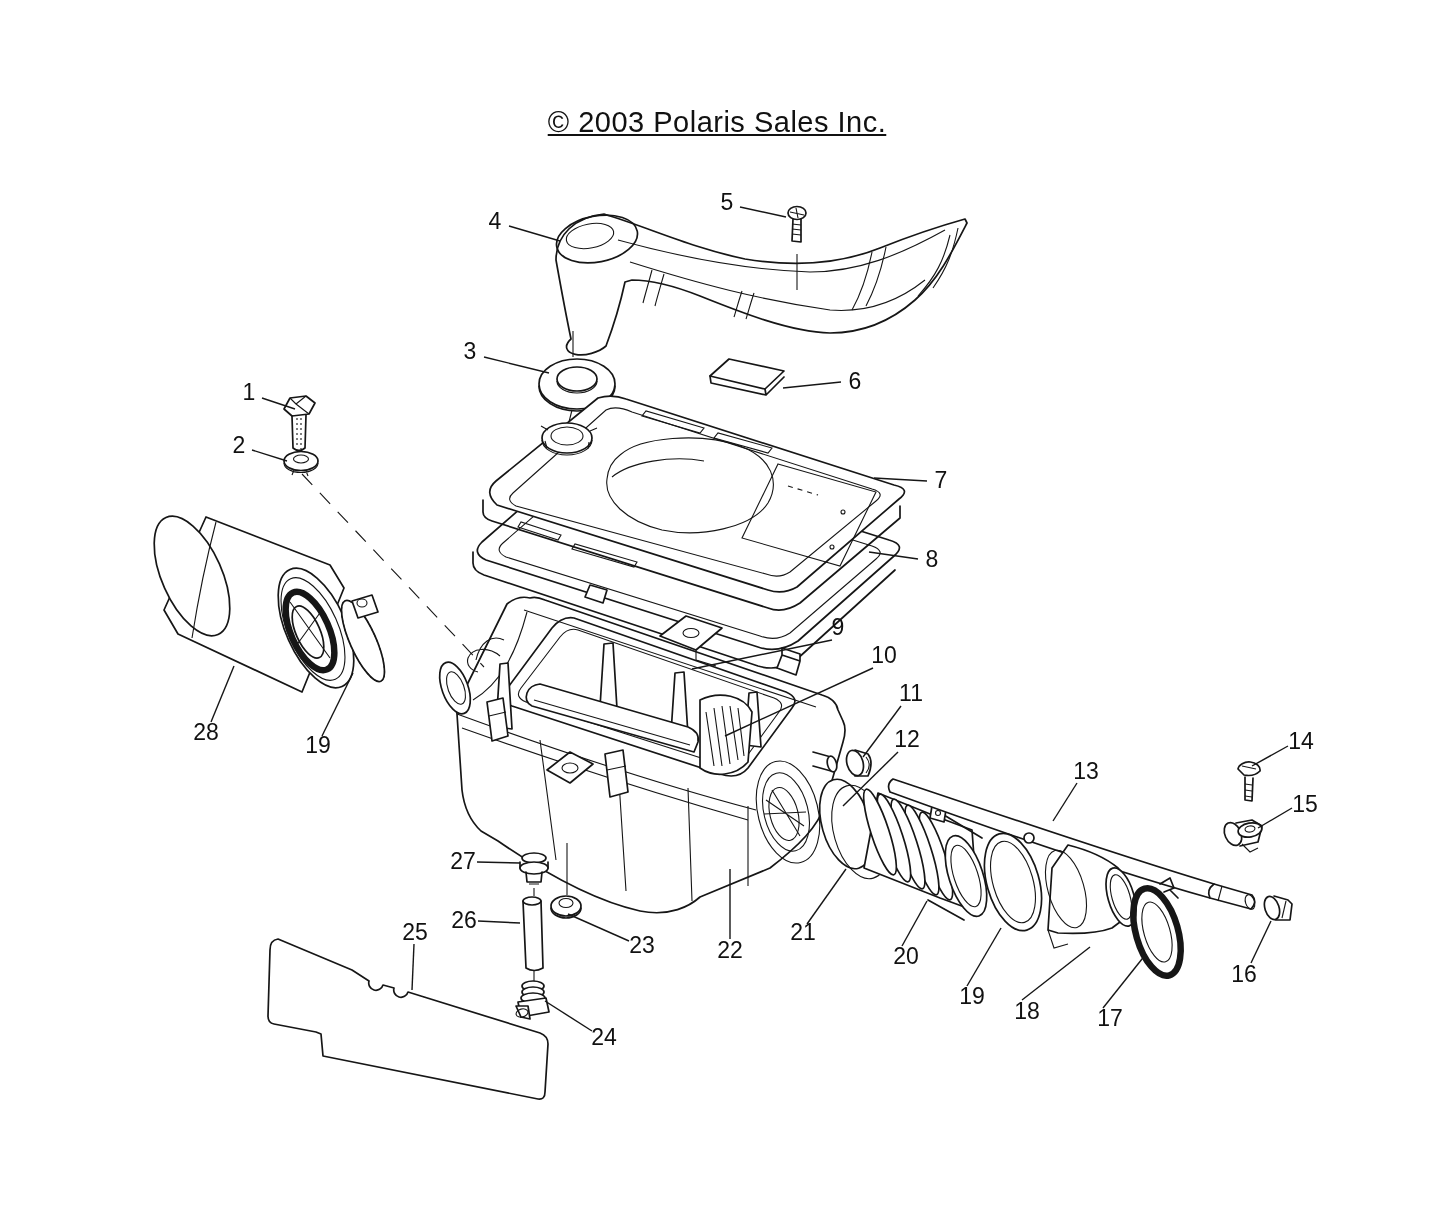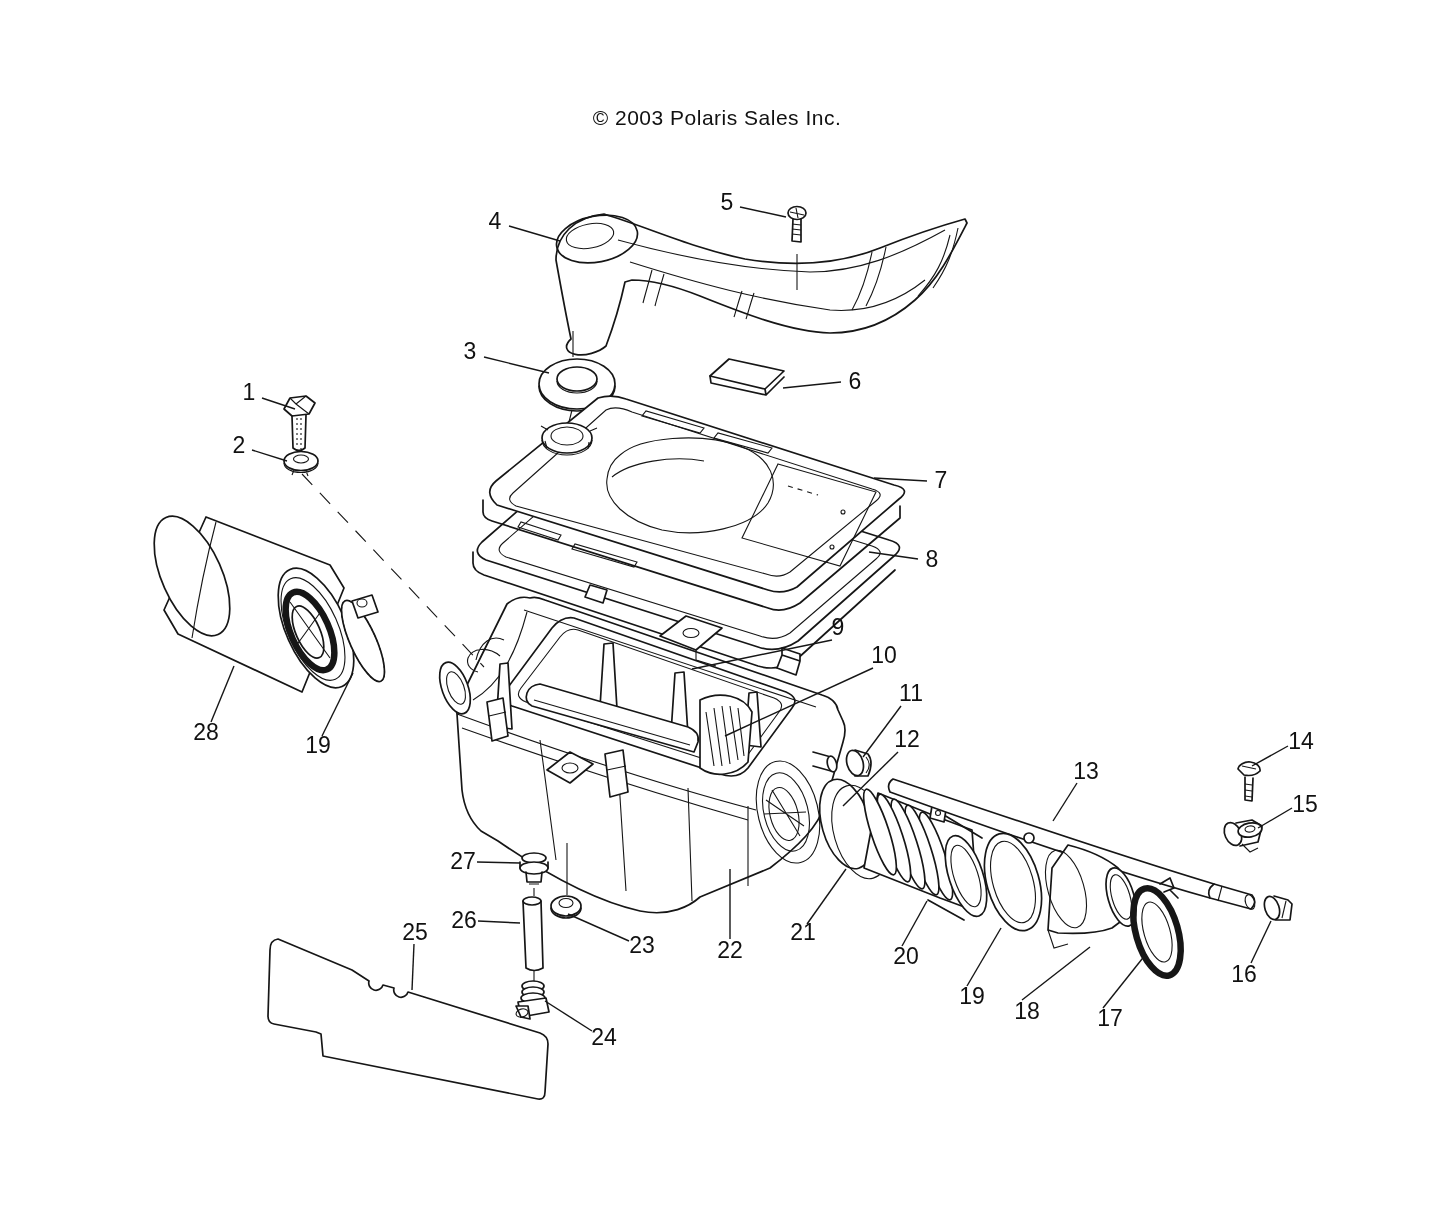--- a/index.html
+++ b/index.html
@@ -1,19 +1,19 @@
 <!DOCTYPE html>
 <html><head>
 <meta charset="utf-8">
 <style>
   html,body{margin:0;padding:0;background:#fff;}
   #page{position:relative;width:1434px;height:1227px;background:#ffffff;overflow:hidden;
         font-family:"Liberation Sans",sans-serif;}
   #copyright{position:absolute;left:0;top:106px;width:100%;text-align:center;
-             font-size:21px;color:#111;letter-spacing:0.5px;}
+             font-size:29px;color:#111;letter-spacing:0.5px;text-decoration:underline;}
   svg{position:absolute;left:0;top:0;}
   .ln{fill:none;stroke:#161616;stroke-width:1.7;stroke-linecap:round;stroke-linejoin:round;}
   .lnw{fill:#ffffff;stroke:#161616;stroke-width:1.7;stroke-linejoin:round;}
   .thin{fill:none;stroke:#161616;stroke-width:1.1;}
   .thick{fill:none;stroke:#161616;stroke-width:6.5;}
   .leader{stroke:#161616;stroke-width:1.4;}
   .callout{font-size:23px;fill:#111;}
 </style>
 </head>
 <body>

